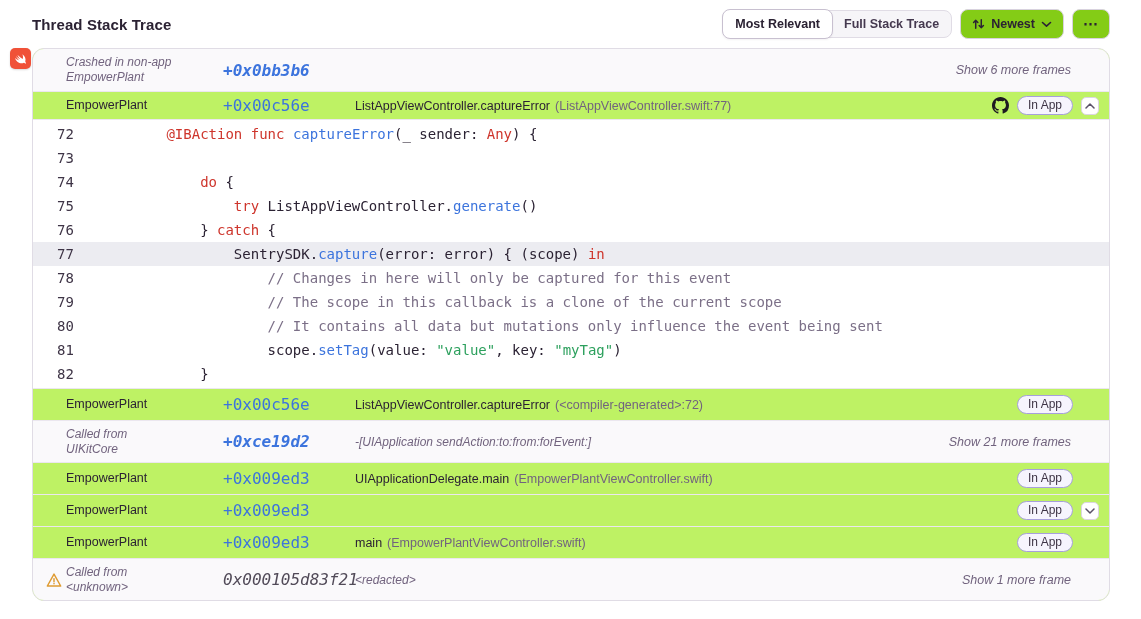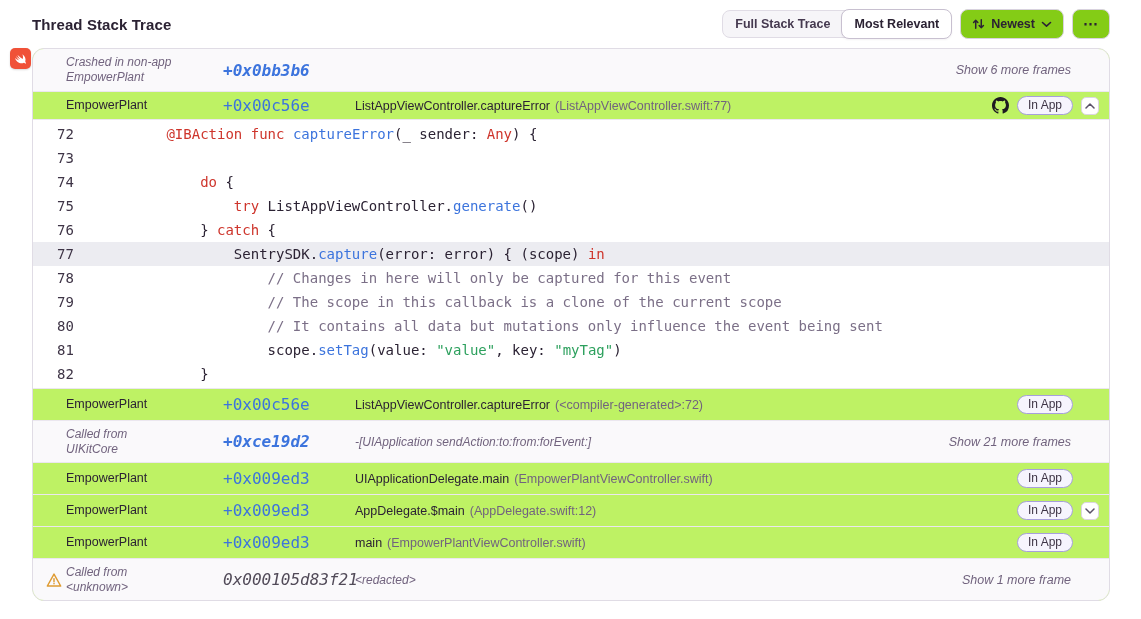--- a/index.html
+++ b/index.html
@@ -76,22 +76,22 @@
   .tok-s{color:var(--green);}
   .tok-c{color:var(--comment);}
 </style>
 </head>
 <body>
 
 <div class="header">
   <div class="title">Thread Stack Trace</div>
   <div class="hbtns">
     <div class="seg">
+      <div class="seg-opt active">Most Relevant</div>
       <div class="seg-opt">Full Stack Trace</div>
-      <div class="seg-opt active">Most Relevant</div>
     </div>
     <button class="btn">
       <span style="display:flex;">
         <svg width="13" height="14" viewBox="0 0 14 14" fill="none" stroke="#2B2233" stroke-width="1.6" stroke-linecap="round" stroke-linejoin="round">
           <path d="M4 11.5V3M4 3L1.7 5.3M4 3l2.3 2.3"></path>
           <path d="M10 2.5V11m0 0l2.3-2.3M10 11L7.7 8.7"></path>
         </svg>
       </span>
       <span class="lbl">Newest</span>
       <span style="display:flex;">
@@ -191,21 +191,20 @@
       <div class="cell meta">
         <span class="badge">In App</span>
         <span class="slot"></span>
       </div>
     </div>
     <div class="row frame">
       <div class="cell module">
         <div class="modname">EmpowerPlant</div>
       </div>
       <div class="cell addr">+0x009ed3</div>
-      <div class="cell func"><span class="fname">AppDelegate.$main</span><span class="file">(AppDelegate.swift:12)</span></div>
       <div class="cell meta">
         <span class="badge">In App</span>
         <span class="slot">
           <button class="chev">
             <svg width="10" height="6" viewBox="0 0 10 6" fill="none" stroke="#5A5167" stroke-width="1.5" stroke-linecap="round" stroke-linejoin="round">
               <polyline points="1,1 5,5 9,1"></polyline>
             </svg>
           </button>
         </span>
       </div>

